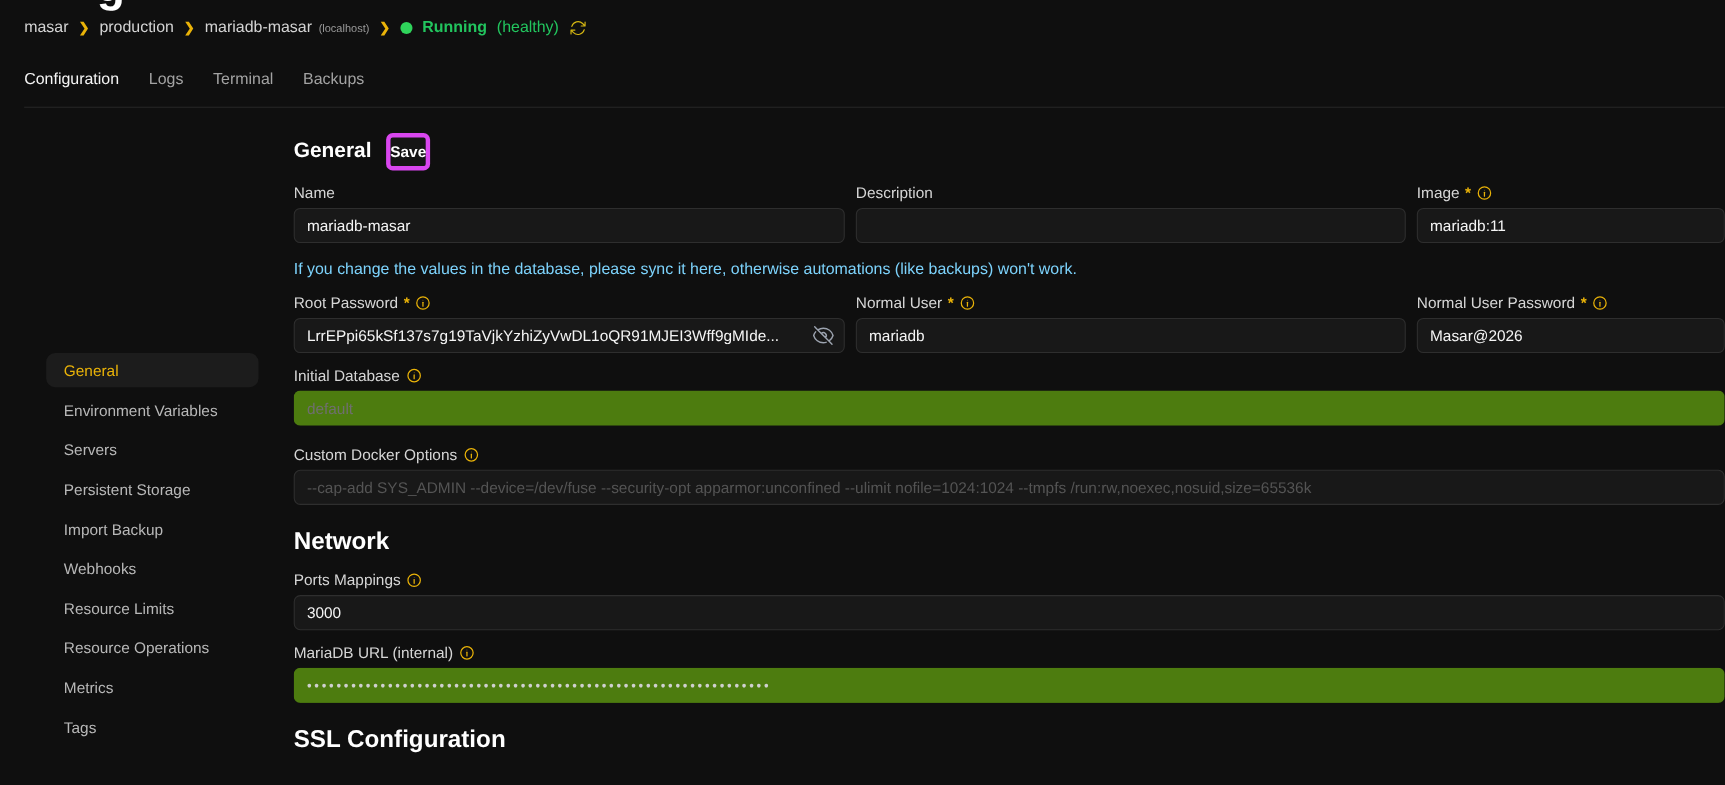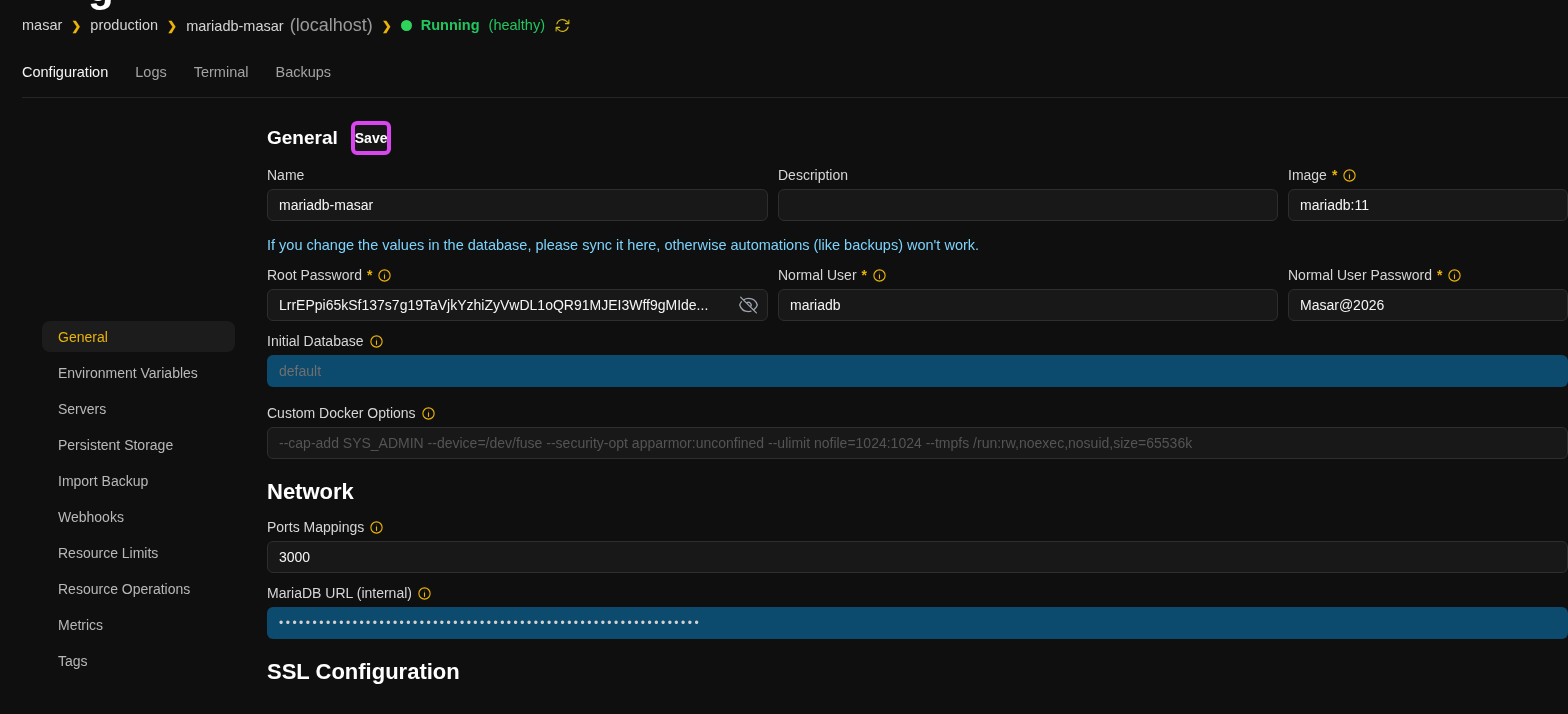--- a/index.html
+++ b/index.html
@@ -11,21 +11,21 @@
     overflow:hidden;
     position:relative;
   }
   
   .title-clip { position:absolute; top:0; left:0; width:300px; height:12px; overflow:hidden; }
   .title-clip span { position:absolute; top:-34px; left:88px; font-size:42px; font-weight:700; color:#ffffff; line-height:1; }
 
   
   .breadcrumb { display:flex; align-items:center; gap:9px; padding:15px 0 0 22px; font-size:14.5px; color:#d4d4d4; height:35px; }
   .crumb-sep { color:#eab308; font-size:12px; font-weight:700; transform:translateY(0.5px); }
-  .crumb-host { font-size:18px; color:#9a9a9a; margin-left:2px; }
+  .crumb-host { font-size:10px; color:#9a9a9a; margin-left:2px; }
   .status-dot { width:11px; height:11px; border-radius:50%; background:#2fd45b; display:inline-block; }
   .status-running { color:#22c55e; font-weight:700; }
   .status-health { color:#22c55e; }
   .refresh-icon { color:#d3b512; width:17px; height:17px; cursor:pointer; }
 
   
   .tabs { display:flex; gap:27px; padding-left:22px; margin-top:29px; font-size:14.5px; }
   .tab { color:#a3a3a3; cursor:pointer; }
   .tab.active { color:#f5f5f5; }
   .divider { border-top:1px solid #262626; margin:17px 0 0 22px; }
@@ -40,21 +40,21 @@
   .section-head { display:flex; align-items:center; gap:13px; height:31px; }
   .section-head h2 { font-size:19px; font-weight:700; color:#ffffff; }
   .save-btn { background:#151515; border:4px solid #d946ef; border-radius:6px; color:#ffffff; font-size:14px; font-weight:600; padding:5px 0; cursor:pointer; font-family:inherit; }
 
   .grid3 { display:grid; grid-template-columns:501px 500px 1fr; column-gap:10px; margin-top:14px; }
   .field-label { display:flex; align-items:center; gap:5px; font-size:14px; font-weight:500; color:#d6d6d6; height:16px; margin-bottom:6px; white-space:nowrap; }
   .req { color:#eab308; font-weight:700; }
   .info-icon { color:#eab308; width:15px; height:15px; flex-shrink:0; }
   input.txt { width:100%; height:32px; background:#181818; border:1px solid #2e2e2e; border-radius:6px; color:#f5f5f5; font-size:14px; padding:0 11px; font-family:inherit; outline:none; }
   input.txt::placeholder { color:#6f6f6f; }
-  input.txt.muted { background:#0c4a6e; border-color:transparent; }
+  input.txt.muted { background:#4d7c0f; border-color:transparent; }
   input.txt.dockeropts::placeholder { color:#545454; }
   .pw-wrap { position:relative; }
   .pw-wrap input { padding-right:24px; }
   .eye-btn { position:absolute; right:9px; top:50%; transform:translateY(-50%); color:#9ca3af; width:21px; height:21px; cursor:pointer; background:none; border:none; padding:0; }
   .eye-btn svg { width:100%; height:100%; }
 
   .warning { color:#7dd3fc; font-size:14.5px; margin-top:16px; height:18px; }
   .block-field { margin-top:12px; }
   .block-field.gap-lg { margin-top:18px; }
   .sub-head { font-size:22px; font-weight:700; color:#ffffff; margin-top:20px; height:22px; }

